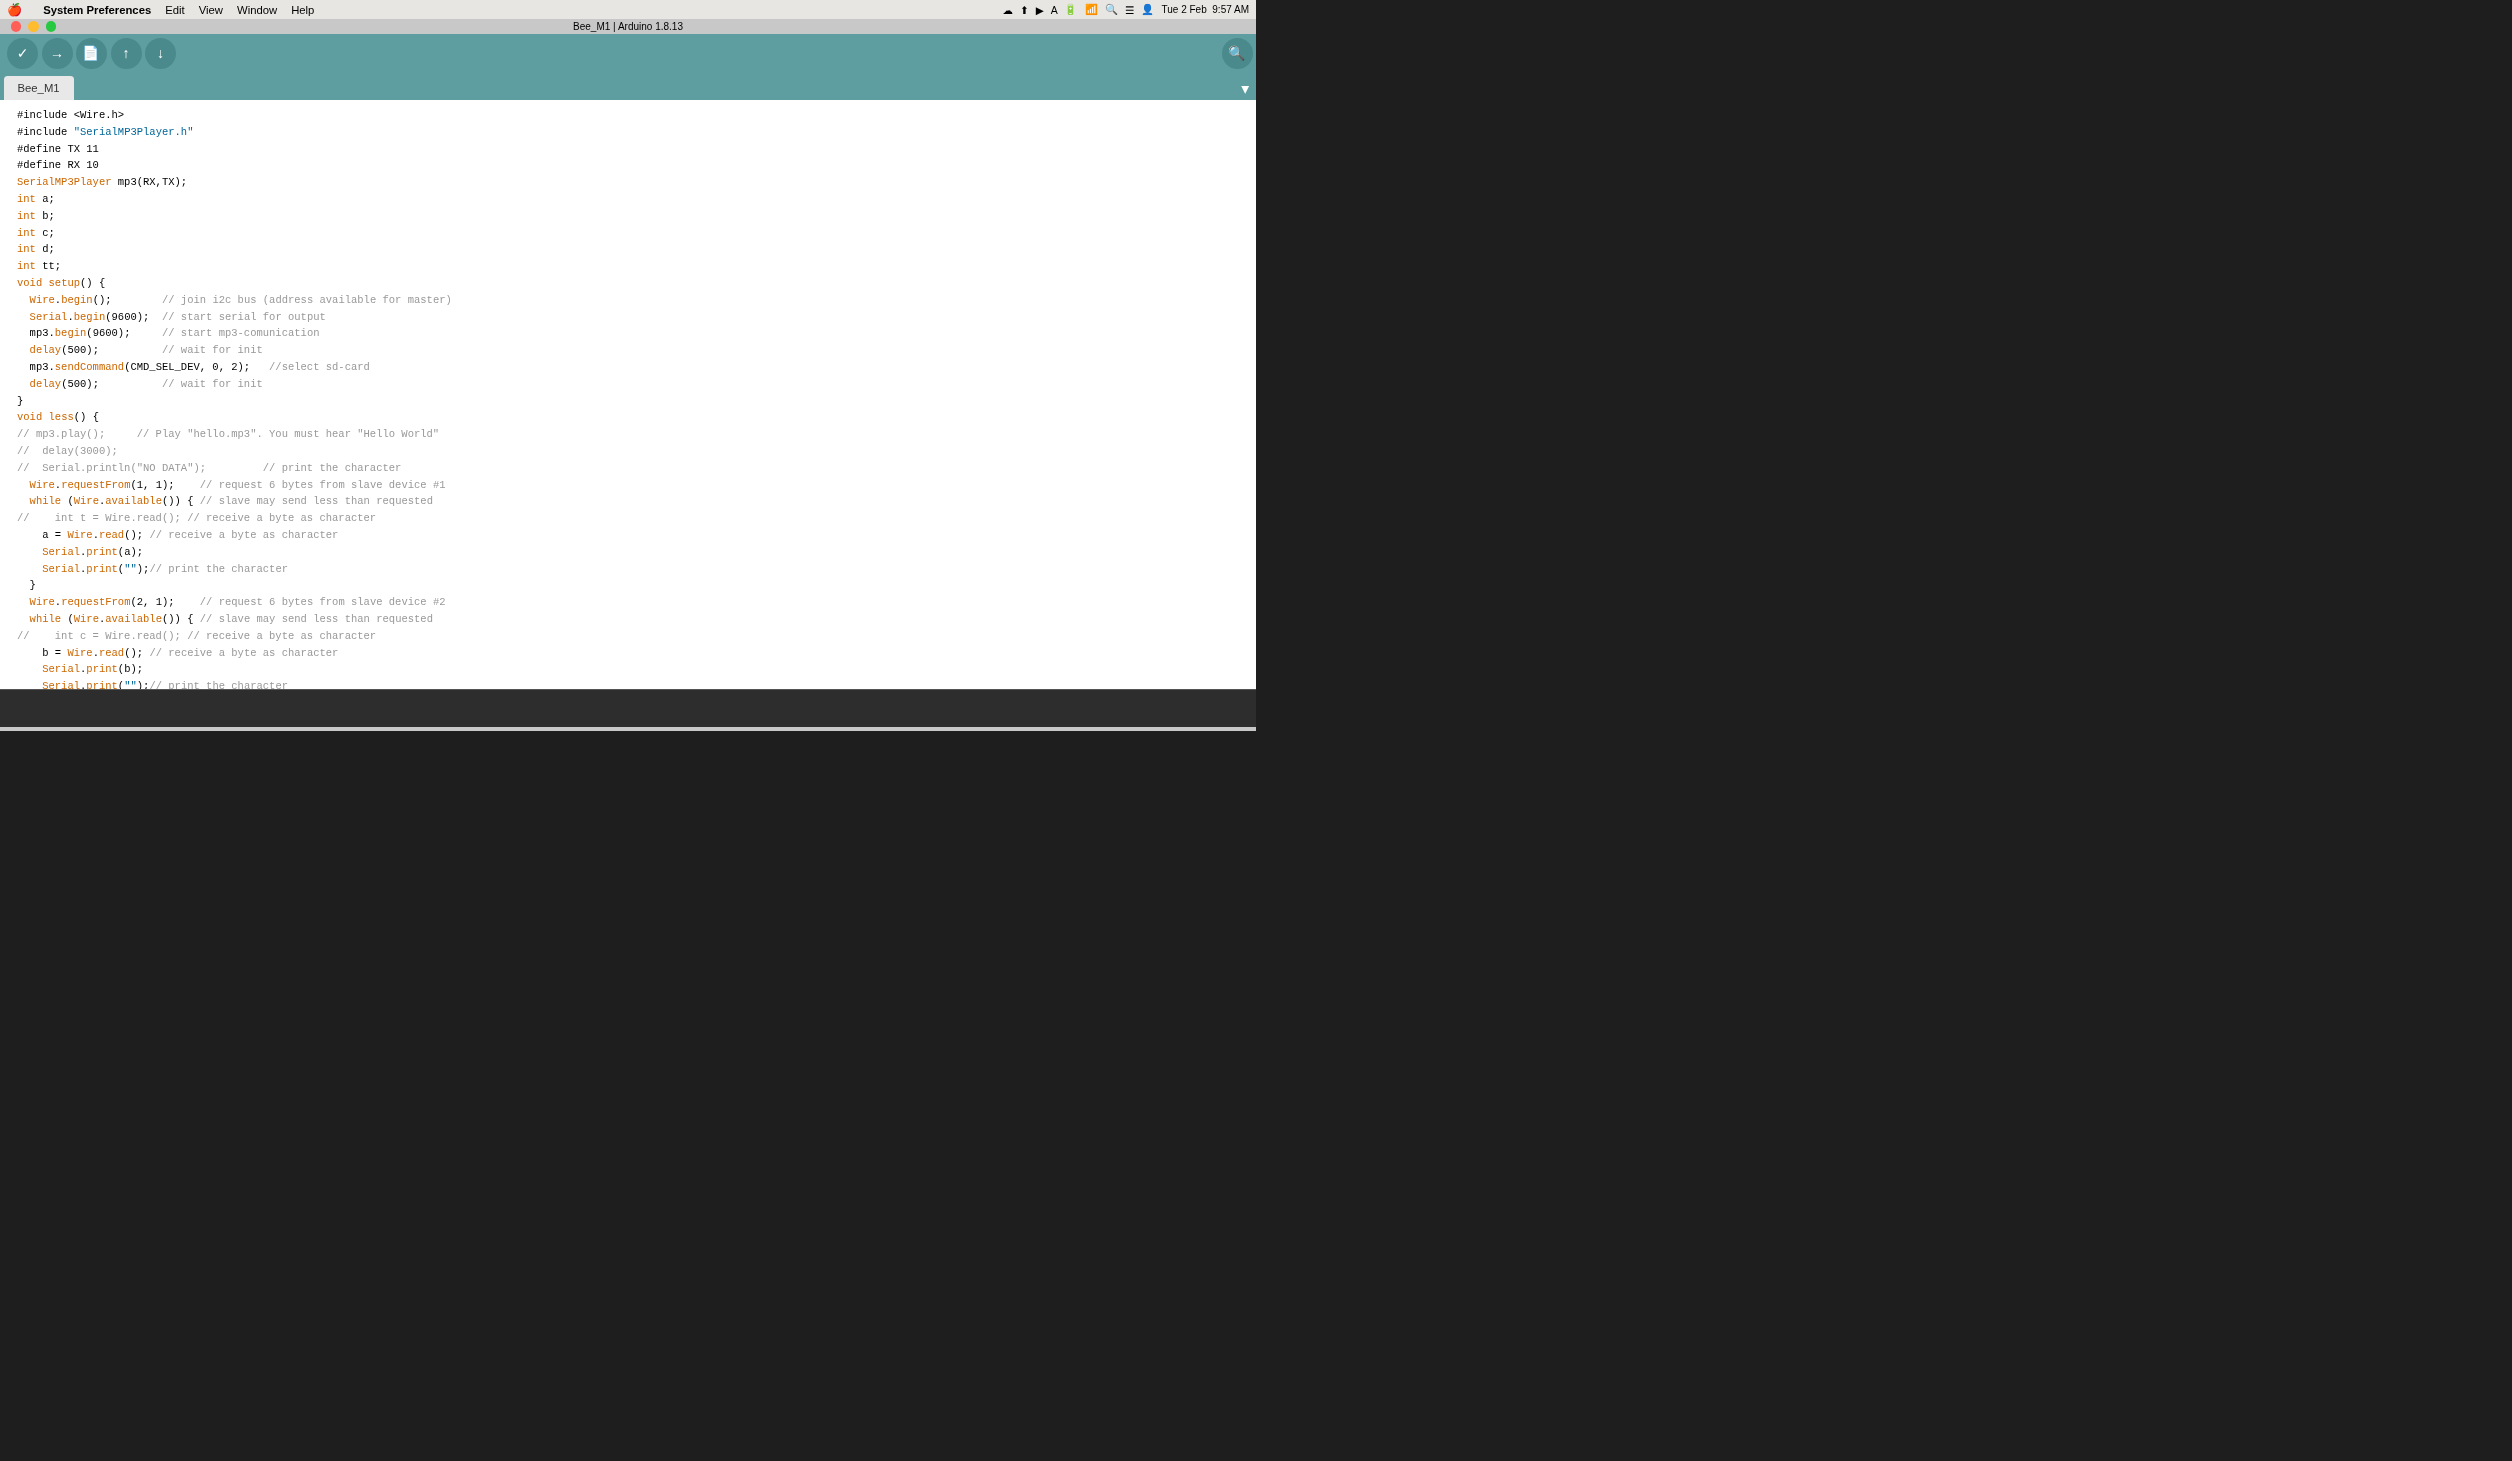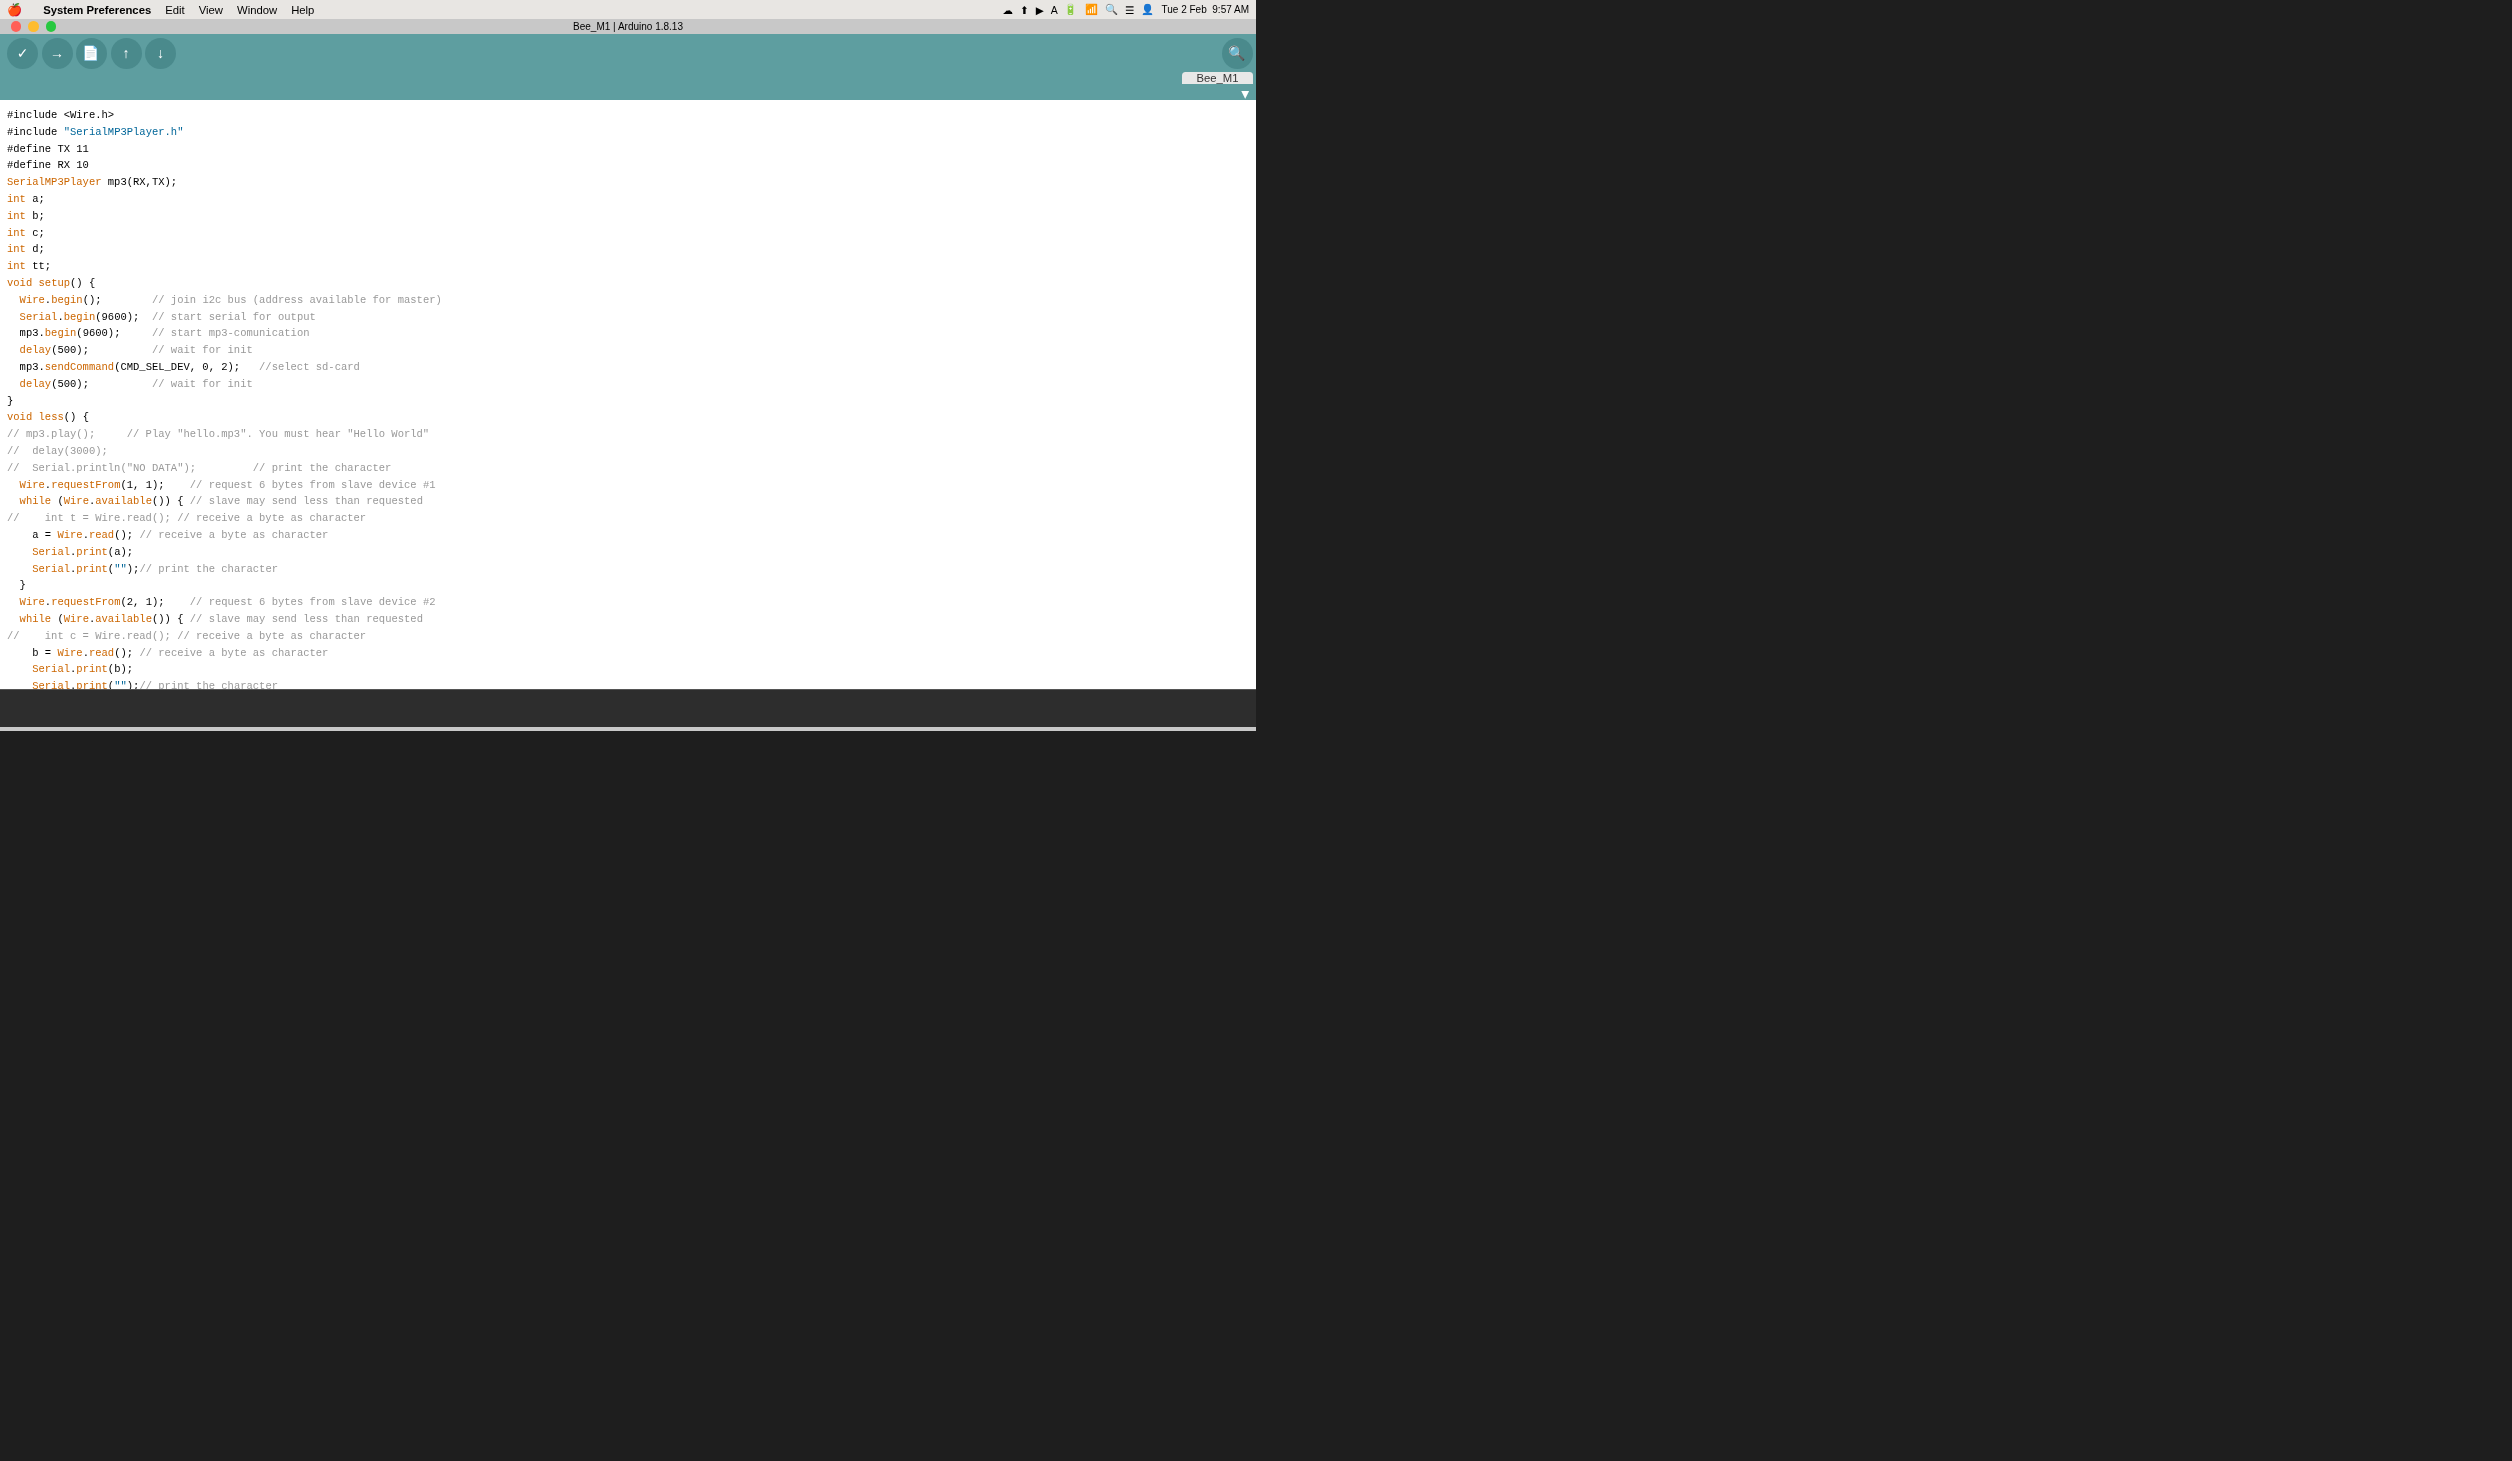--- a/index.html
+++ b/index.html
@@ -98,21 +98,20 @@
     }
 
     
     #tab-bar {
       width: 100%;
       height: 28px;
       background: #5e9ea0;
       display: flex;
       align-items: flex-end;
       padding: 0 3.5px;
-      flex-direction: column;
     }
     .tab {
       height: 24.4px;
       padding: 0 14px;
       background: #e8e8e8;
       border-radius: 3.5px 3.5px 0 0;
       display: flex;
       align-items: center;
       font-size: 11.3px;
       font-weight: 500;
@@ -128,21 +127,21 @@
       cursor: pointer;
     }
 
     
     #editor {
       width: 100%;
       height: calc(731px - 19px - 19px - 38px - 28px - 19px - 19px);
       background: #fff;
       overflow-y: auto;
       overflow-x: auto;
-      padding: 7px 7px;
+      padding: 7px 17px;
       font-family: "Courier New", Courier, monospace;
       font-size: 10.5px;
       line-height: 1.5;
     }
     .code-line { white-space: pre; display: block; }
 
     
     #console {
       width: 100%;
       height: 38px;

